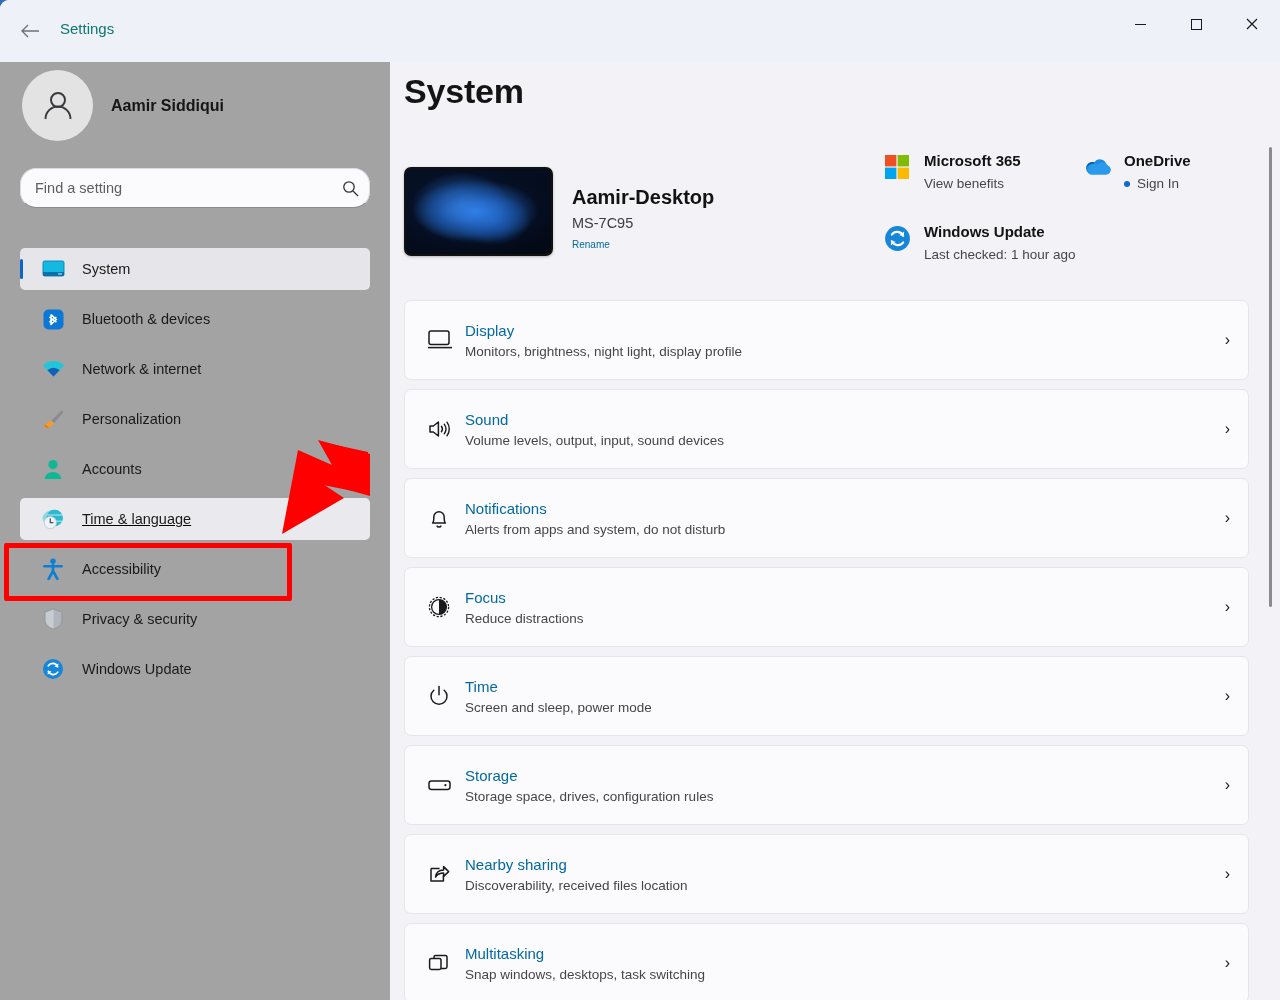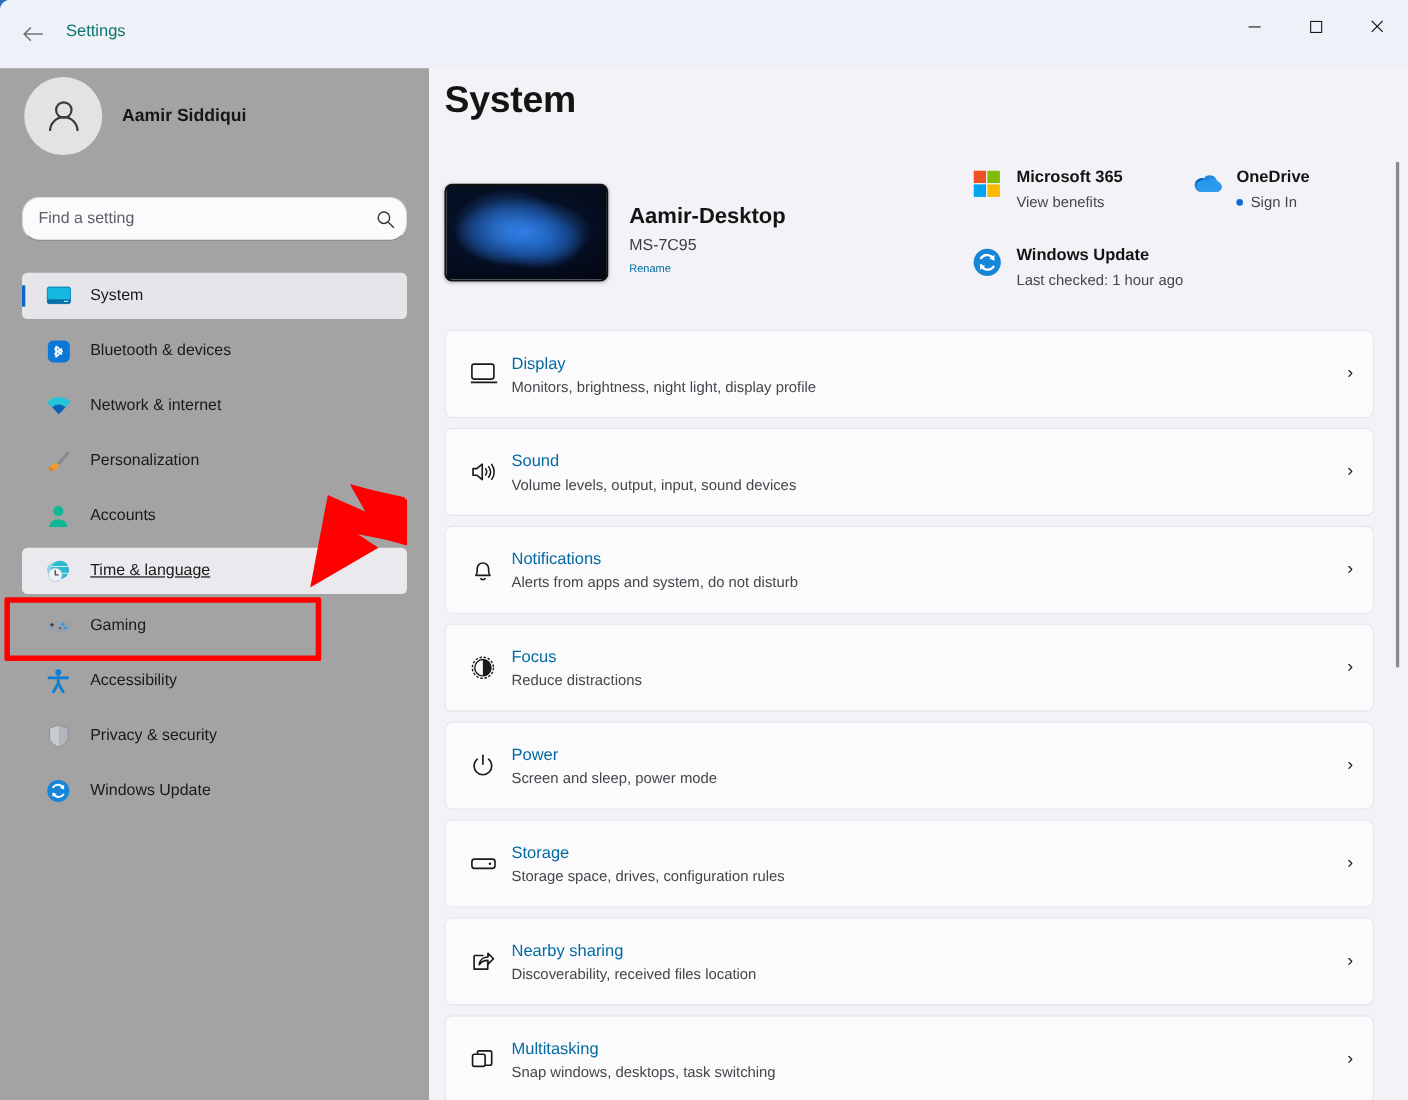--- a/index.html
+++ b/index.html
@@ -59,21 +59,21 @@
     display: flex; align-items: center; gap: 18px;
   }
   .avatar {
     width: 71px; height: 71px; border-radius: 50%;
     background: #e3e3e3;
     display: flex; align-items: center; justify-content: center;
   }
   .profile-name { font-size: 16px; font-weight: bold; color: #151515; }
 
   .searchbox {
-    position: absolute; left: 20px; top: 117px;
+    position: absolute; left: 20px; top: 106px;
     width: 350px; height: 40px;
     background: #fbfbfd;
     border: 1px solid #dcdce0;
     border-bottom-color: #8a8a8f;
     border-radius: 16px;
     display: flex; align-items: center;
   }
   .searchbox input {
     flex: 1; border: 0; outline: 0; background: transparent;
     font-family: "Liberation Sans", sans-serif;
@@ -294,32 +294,20 @@
             <circle cx="12.6" cy="10" r="8.2" fill="#1aa7c4"></circle>
             <path d="M12.6 1.8 a8.2 8.2 0 0 1 0 16.4 a12 8.2 0 0 1 0 -16.4 Z" fill="#3ec6dd" opacity="0.55"></path>
             <path d="M4.6 7 h16 M4.6 13.2 h16" stroke="#eafaff" stroke-width="0.9" fill="none" opacity="0.85"></path>
             <circle cx="8.3" cy="14.6" r="6.1" fill="#eef3f6" stroke="#b9c6ce" stroke-width="0.8"></circle>
             <path d="M8.3 10.8 L8.3 14.6 L11 14.6" fill="none" stroke="#44525c" stroke-width="1.3" stroke-linecap="round"></path>
           </svg>
         </div>
         <span class="nav-label">Time &amp; language</span>
       </div>
 
-      <div class="navitem">
-        <div class="nav-ico">
-          <svg width="24" height="17" viewBox="0 0 24 17">
-            <rect x="0.8" y="3" width="22.4" height="11.4" rx="5.4" fill="#9aa1a8"></rect>
-            <path d="M4.6 7 h3.4 M6.3 5.3 v3.4" stroke="#3c4349" stroke-width="1.3"></path>
-            <circle cx="16" cy="6.4" r="1.5" fill="#2f9ce8"></circle>
-            <circle cx="18.6" cy="9.6" r="1.4" fill="#2f9ce8"></circle>
-            <circle cx="13.6" cy="10" r="1.2" fill="#5f676e"></circle>
-          </svg>
-        </div>
-        <span class="nav-label">Gaming</span>
-      </div>
 
       <div class="navitem">
         <div class="nav-ico">
           <svg width="20" height="22" viewBox="0 0 20 22">
             <circle cx="10" cy="3.2" r="2.7" fill="#0a7fd4"></circle>
             <path d="M1.4 8.2 h17.2" stroke="#0a7fd4" stroke-width="2.6" stroke-linecap="round"></path>
             <path d="M10 7 v7 M10 13 L5.6 21 M10 13 L14.4 21" stroke="#0a7fd4" stroke-width="2.6" stroke-linecap="round" fill="none"></path>
           </svg>
         </div>
         <span class="nav-label">Accessibility</span>
@@ -483,21 +471,21 @@
       </div>
 
       <div class="card">
         <div class="card-ico">
           <svg width="24" height="24" viewBox="0 0 24 24">
             <path d="M6.8 6.2 a8 8 0 1 0 10.4 0" fill="none" stroke="#1a1a1a" stroke-width="1.5" stroke-linecap="round"></path>
             <path d="M12 2.6 v8.2" stroke="#1a1a1a" stroke-width="1.5" stroke-linecap="round"></path>
           </svg>
         </div>
         <div class="card-text">
-          <div class="card-title">Power</div>
+          <div class="card-title">Time</div>
           <div class="card-sub">Screen and sleep, power mode</div>
         </div>
         <div class="chev">›</div>
       </div>
 
       <div class="card">
         <div class="card-ico">
           <svg width="27" height="18" viewBox="0 0 27 18">
             <rect x="2" y="5" width="21" height="8.4" rx="2.4" fill="none" stroke="#1a1a1a" stroke-width="1.5"></rect>
             <circle cx="18.4" cy="9.2" r="1.1" fill="#1a1a1a"></circle>

